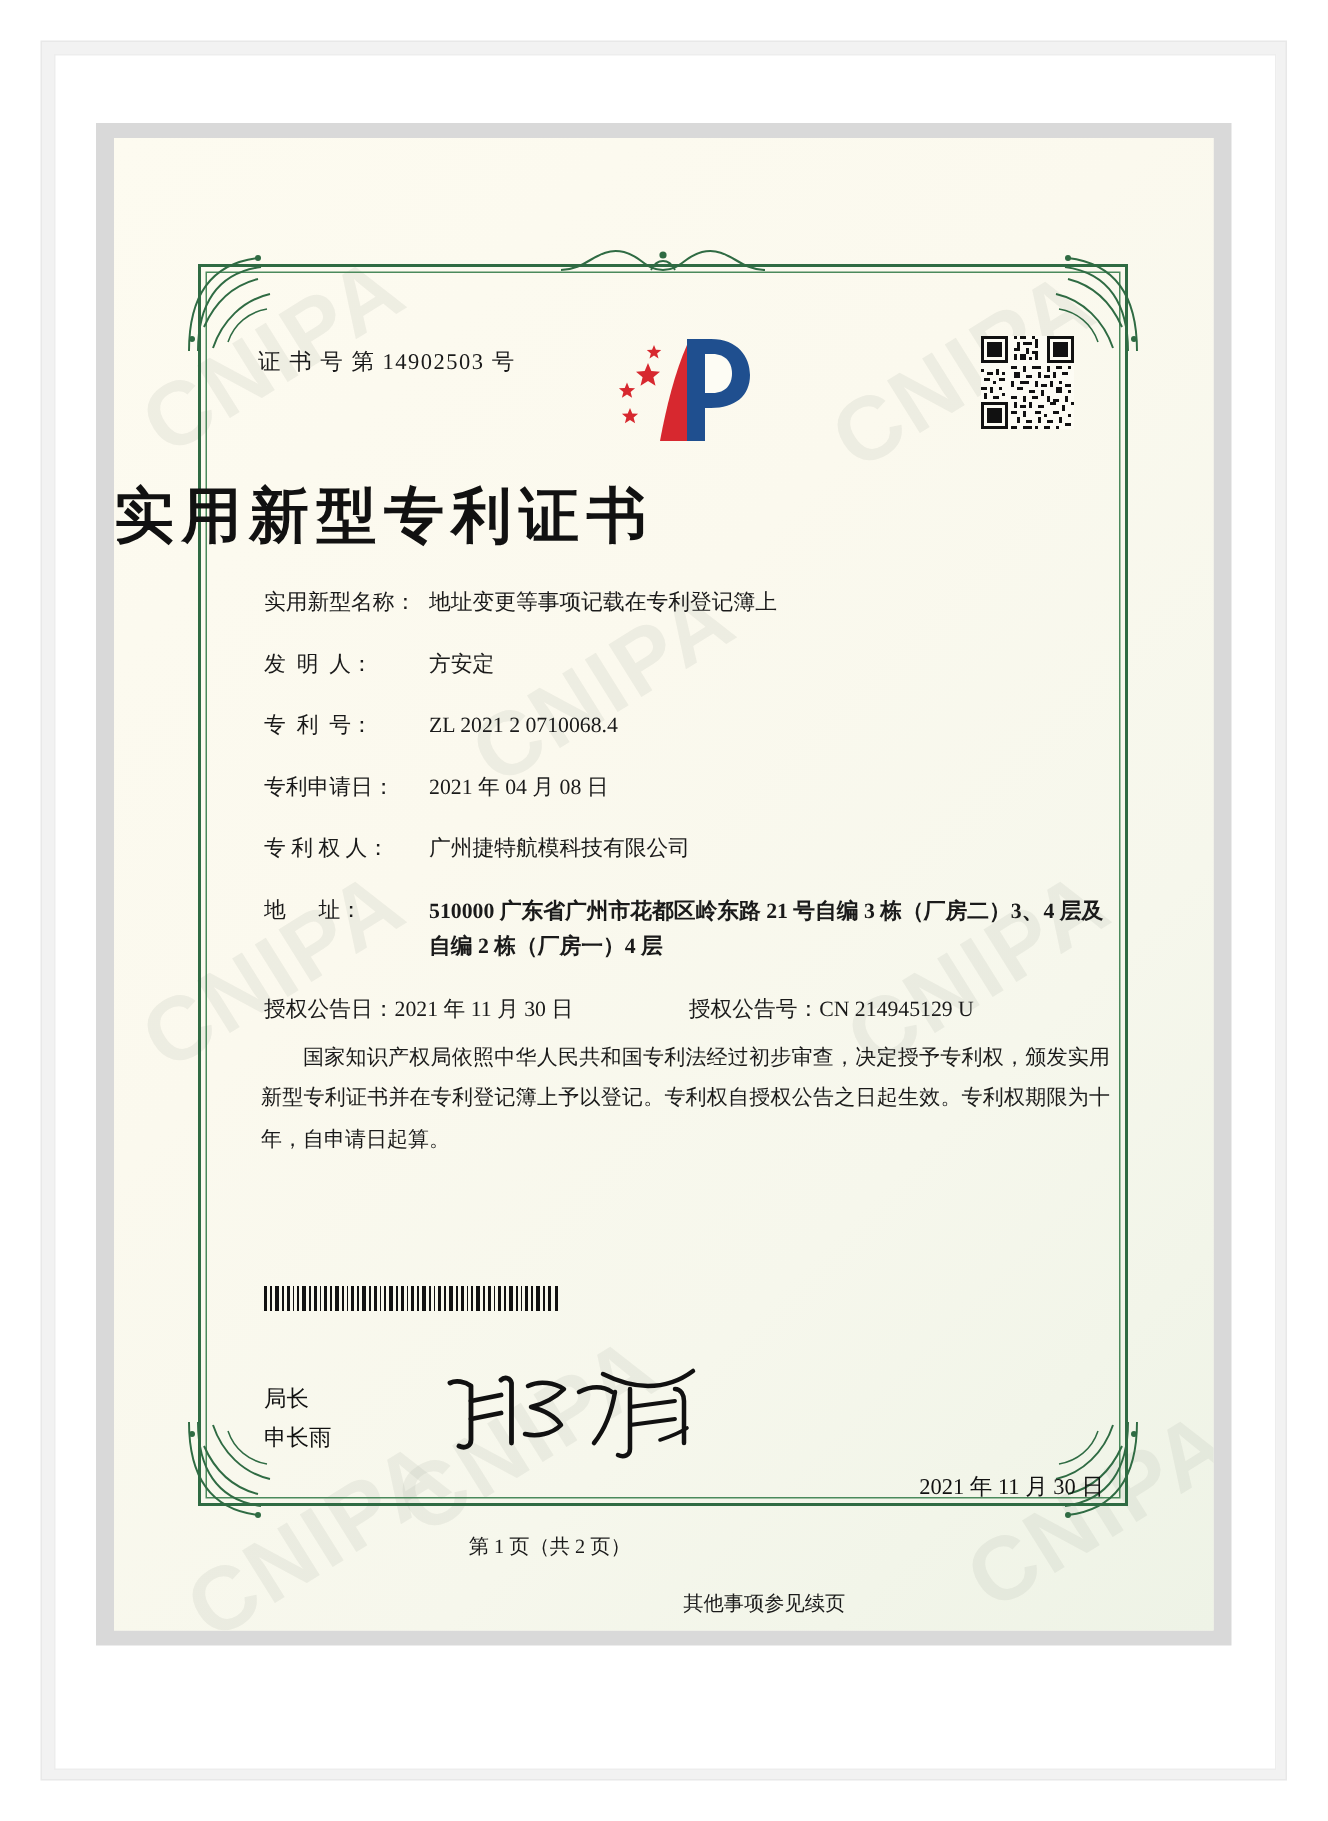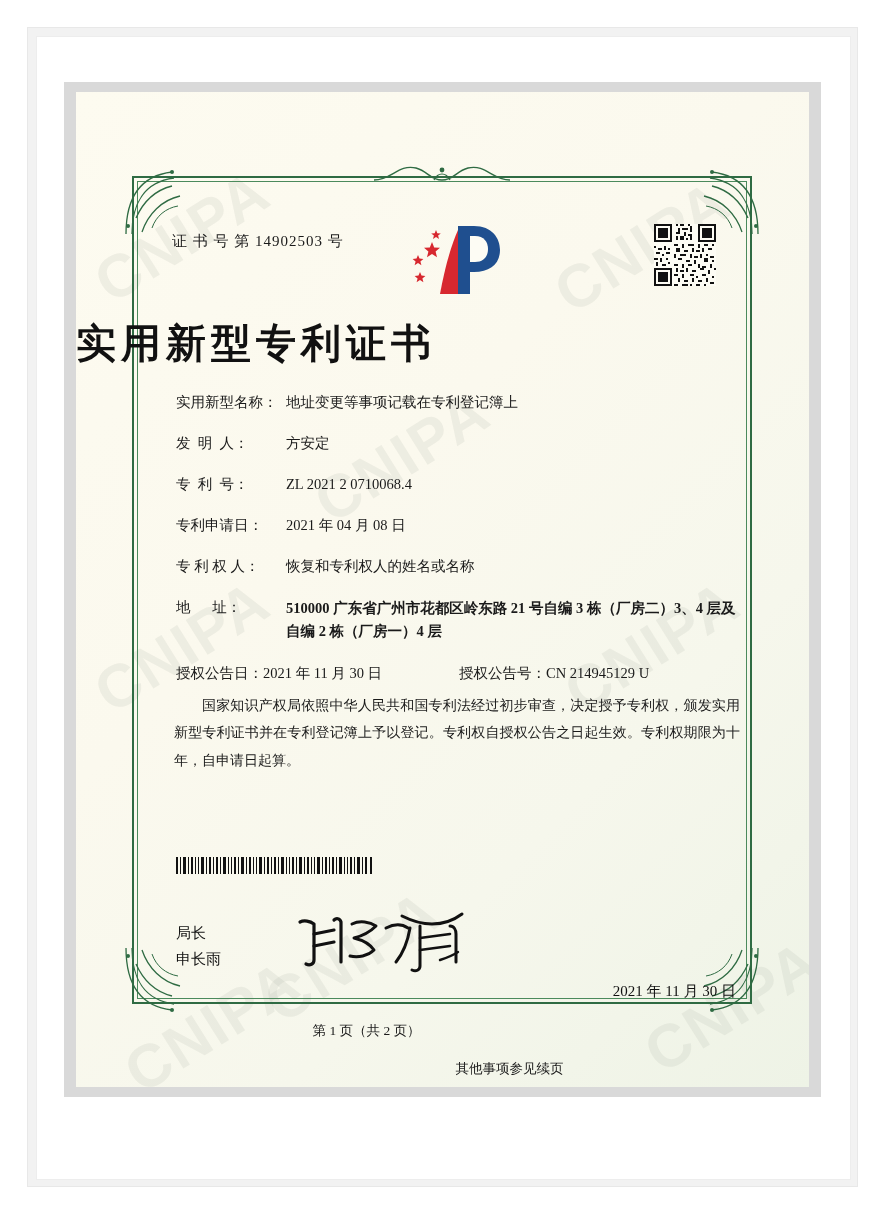--- a/index.html
+++ b/index.html
@@ -461,21 +461,21 @@
       <div class="field-row">
         <div class="field-label">专  利  号：</div>
         <div class="field-value">ZL 2021 2 0710068.4</div>
       </div>
       <div class="field-row">
         <div class="field-label">专利申请日：</div>
         <div class="field-value">2021 年 04 月 08 日</div>
       </div>
       <div class="field-row">
         <div class="field-label">专 利 权 人：</div>
-        <div class="field-value">恢复和专利权人的姓名或名称</div>
+        <div class="field-value">广州捷特航模科技有限公司</div>
       </div>
       <div class="field-row addr">
         <div class="field-label">地      址：</div>
         <div class="field-value">510000  广东省广州市花都区岭东路 21 号自编 3 栋（厂房二）3、4 层及自编 2 栋（厂房一）4 层</div>
       </div>
       <div class="field-row">
         <div class="inline-pair">
           <div class="seg1">
             <span>授权公告日：</span><span>2021 年 11 月 30 日</span>
           </div>

